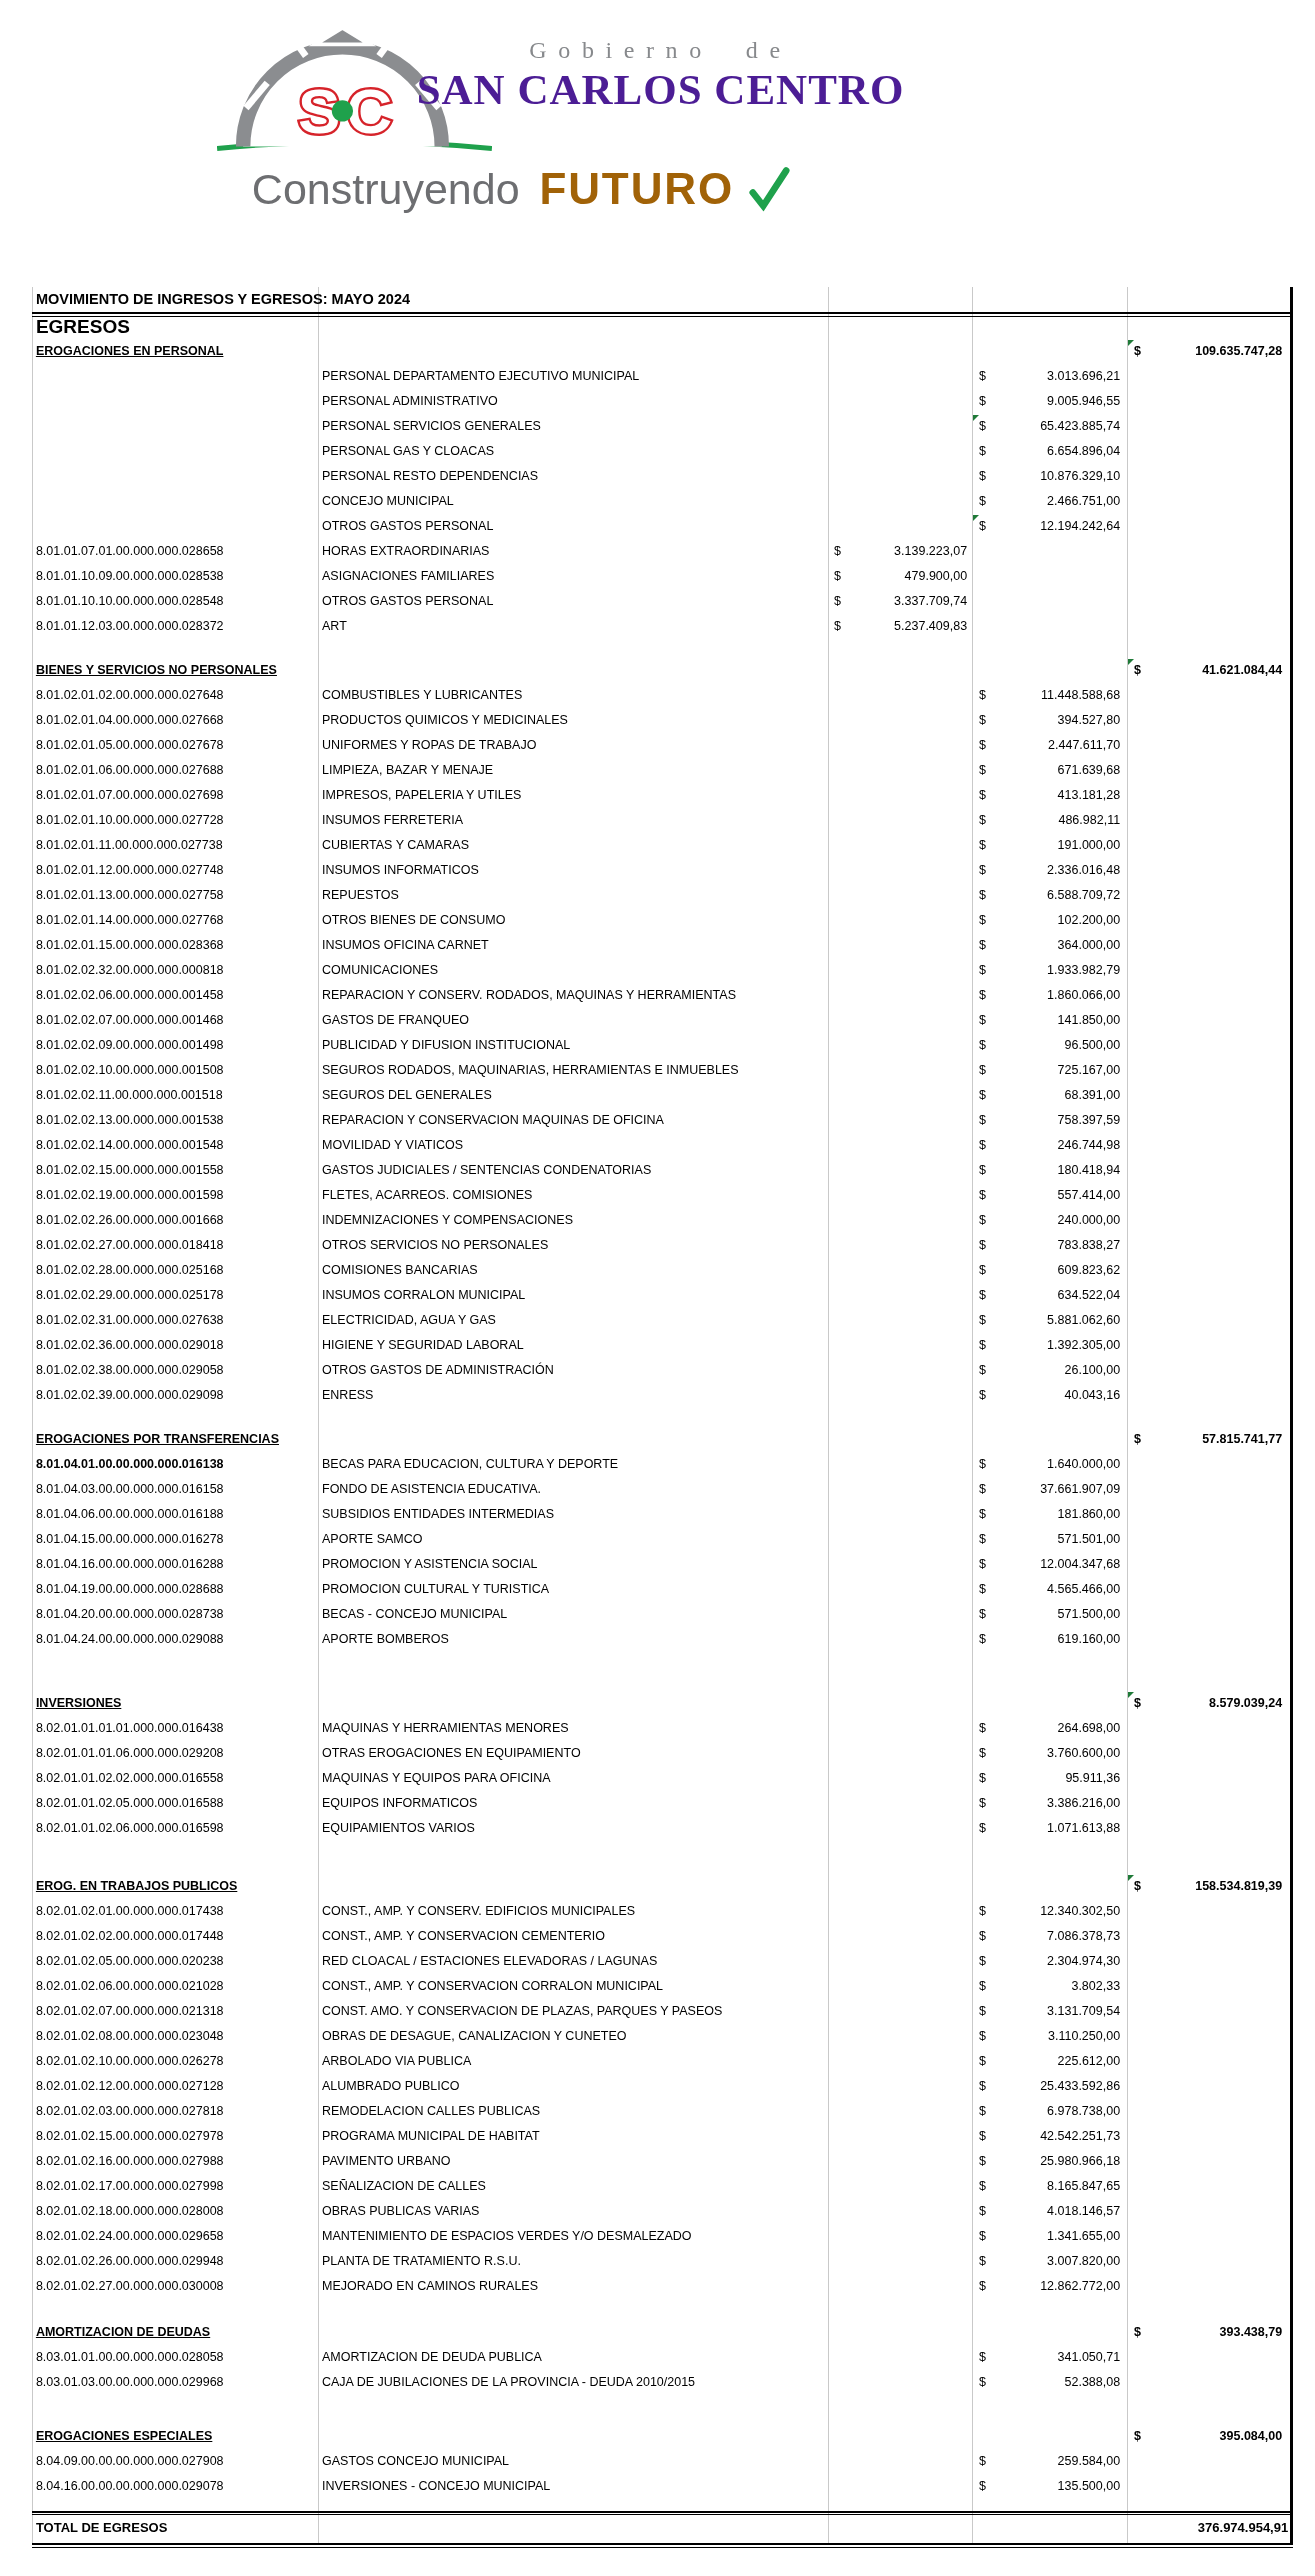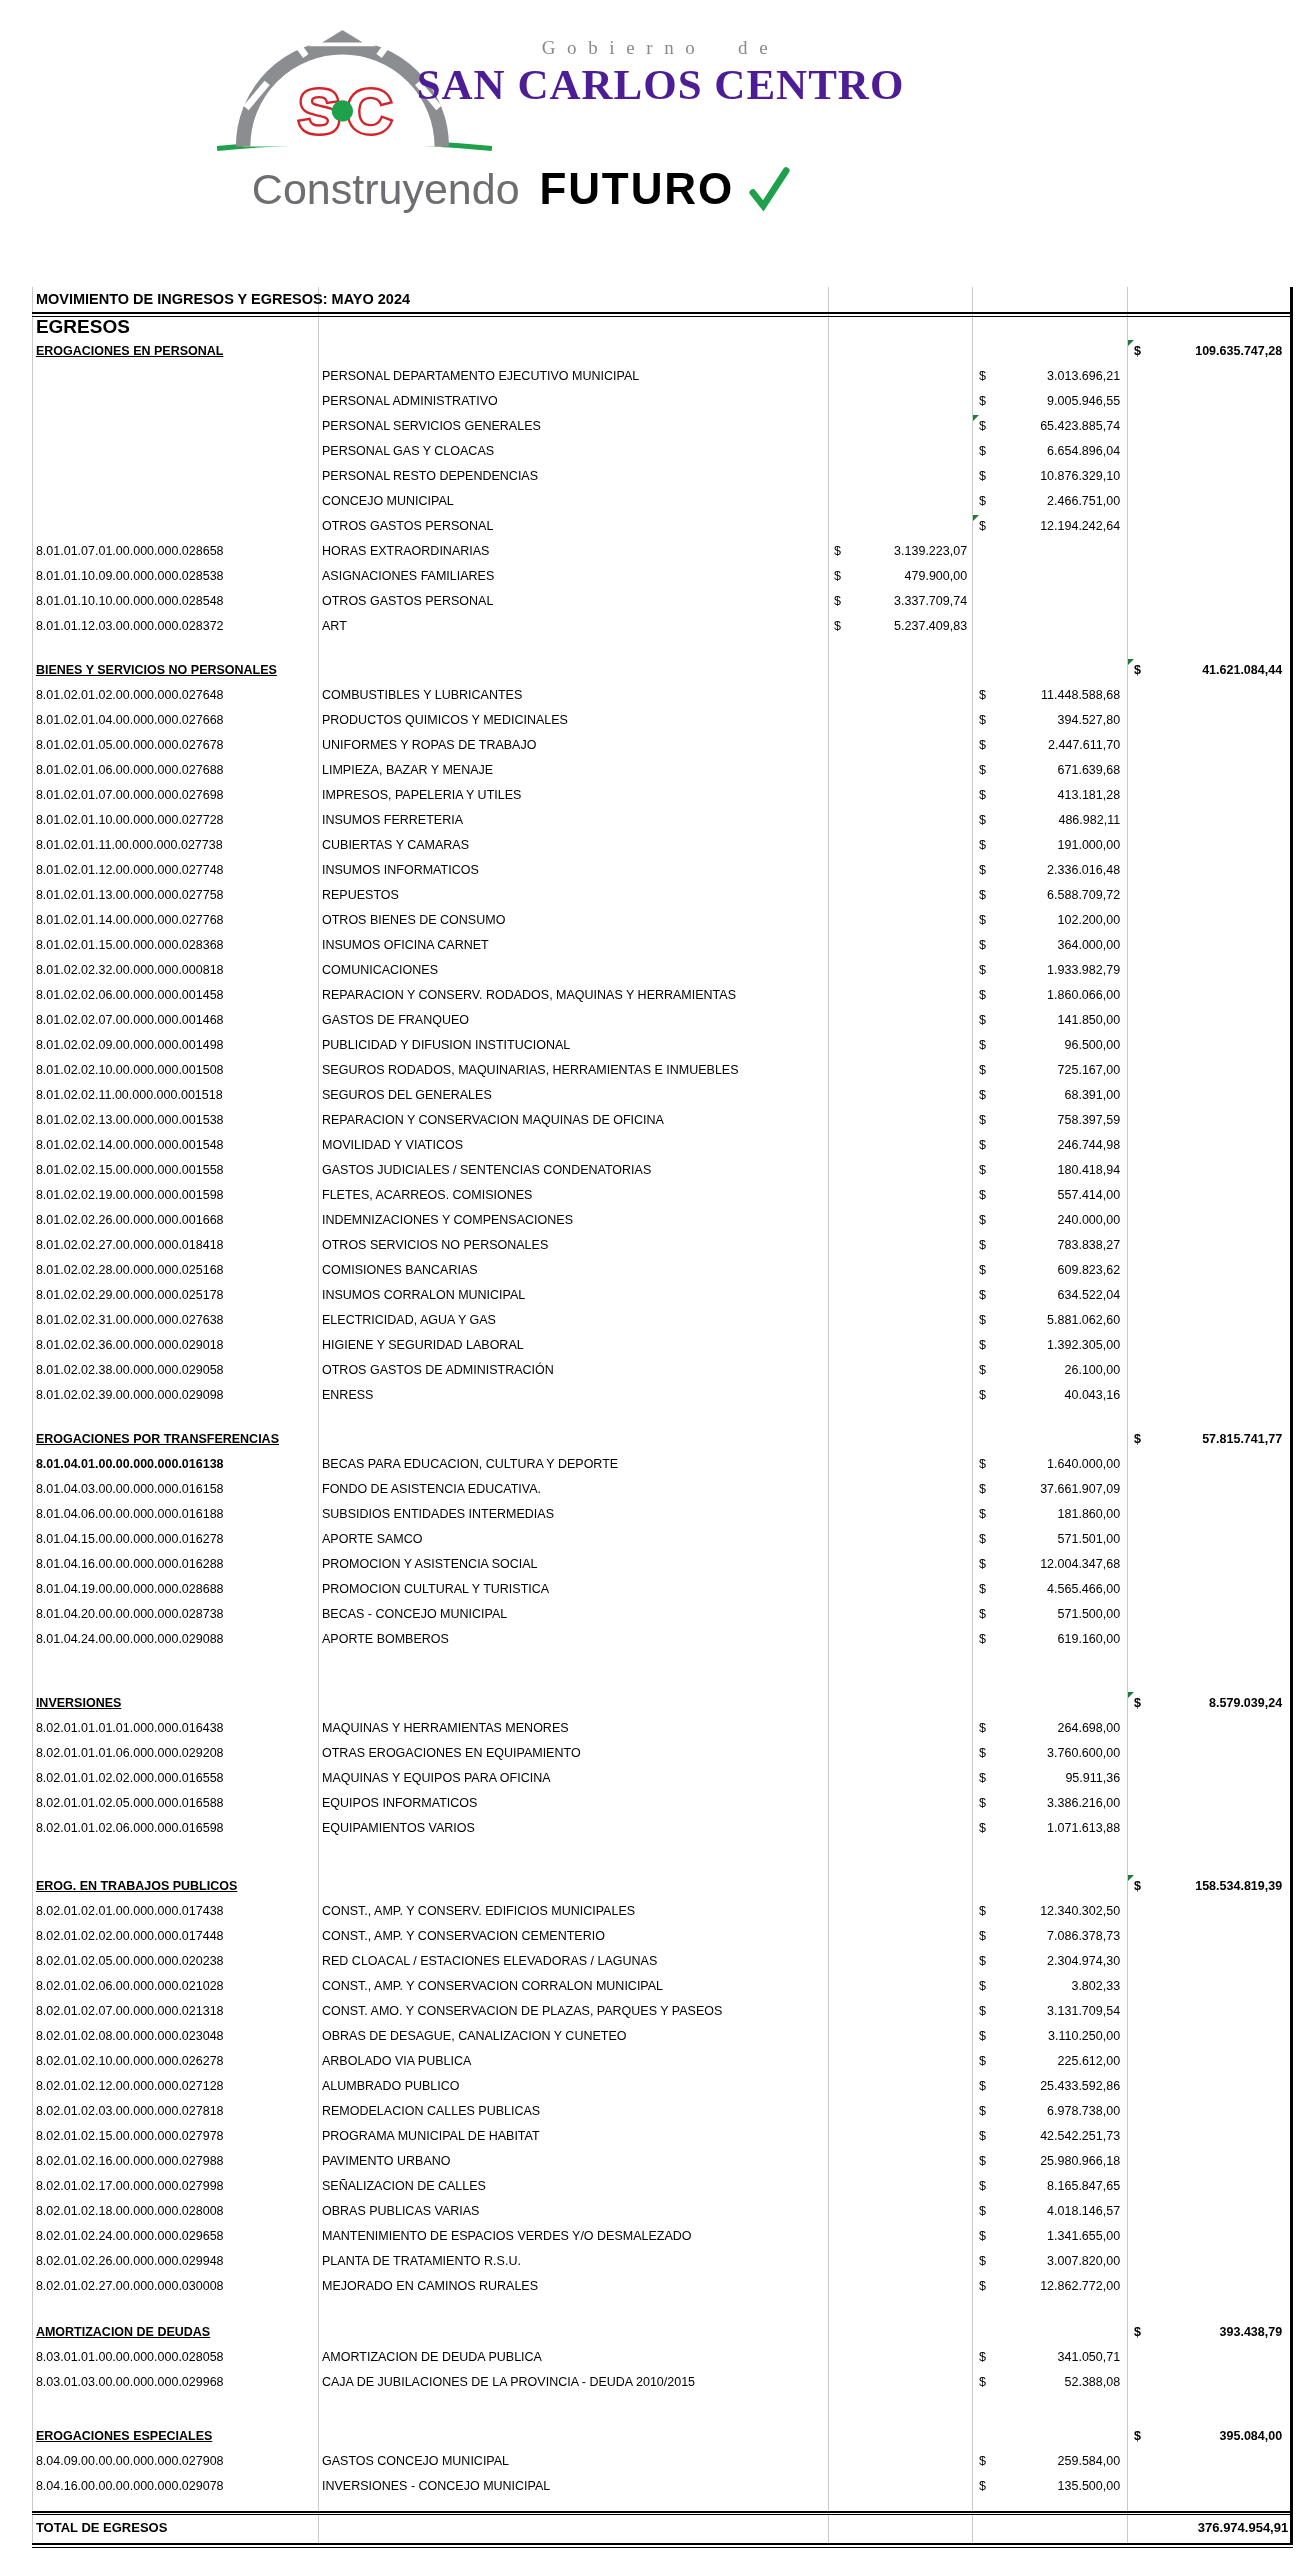--- a/index.html
+++ b/index.html
@@ -1,25 +1,25 @@
 <!DOCTYPE html>
 <html><head>
 <meta charset="utf-8">
 <style>
   html,body{margin:0;padding:0;background:#fff;}
   body{width:1315px;height:2576px;position:relative;font-family:"Liberation Sans",sans-serif;color:#000;overflow:hidden;}
 
   
   .logo{position:absolute;left:217px;top:27px;width:275px;height:135px;}
   .gov-block{position:absolute;left:405px;top:37px;width:511px;text-align:center;}
-  .gov-line1{font-family:"Liberation Serif",serif;font-size:19px;color:#87898c;letter-spacing:11.6px;word-spacing:15.4px;}
+  .gov-line1{font-family:"Liberation Serif",serif;font-size:24px;color:#87898c;letter-spacing:11.6px;word-spacing:15.4px;}
   .gov-line2{font-family:"Liberation Serif",serif;font-size:43px;font-weight:bold;color:#4c1d95;letter-spacing:1px;margin-top:1px;white-space:nowrap;}
   .tagline{position:absolute;left:227px;top:158px;width:588px;text-align:center;white-space:nowrap;}
   .tag-gray{font-size:43px;font-weight:normal;color:#6d6e71;letter-spacing:0px;}
-  .tag-red{font-size:44px;font-weight:bold;color:#000000;margin-left:15.4px;letter-spacing:1.9px;}
+  .tag-red{font-size:44px;font-weight:bold;color:#a16207;margin-left:15.4px;letter-spacing:1.9px;}
   .tag-check{display:inline-block;transform:translateY(7.7px);margin-left:9.6px;}
 
   
   #table{position:absolute;left:32px;top:287px;width:1261px;}
   .gline{position:absolute;top:0;bottom:0;width:1px;background:#c9c9c9;z-index:0;}
   .rborder{position:absolute;top:0;bottom:0;left:1258px;width:2.9px;background:#000;z-index:0;}
 
   .trow{position:relative;height:25px;line-height:25px;font-size:12.5px;white-space:nowrap;z-index:1;}
   .title-row{height:25px;line-height:25px;font-weight:bold;font-size:14.5px;border-bottom:2.9px solid #000;z-index:2;}
   .title-row::after{content:"";position:absolute;left:0;right:0;bottom:-4.8px;height:1px;background:#000;}

